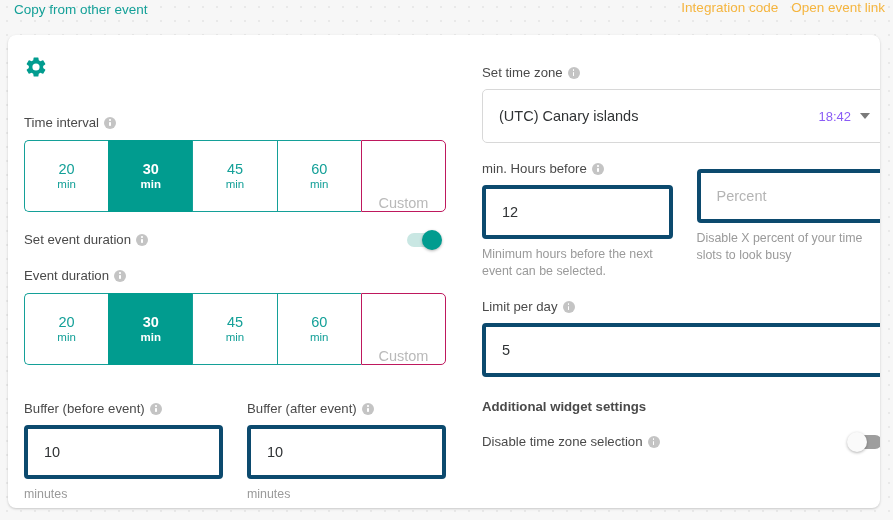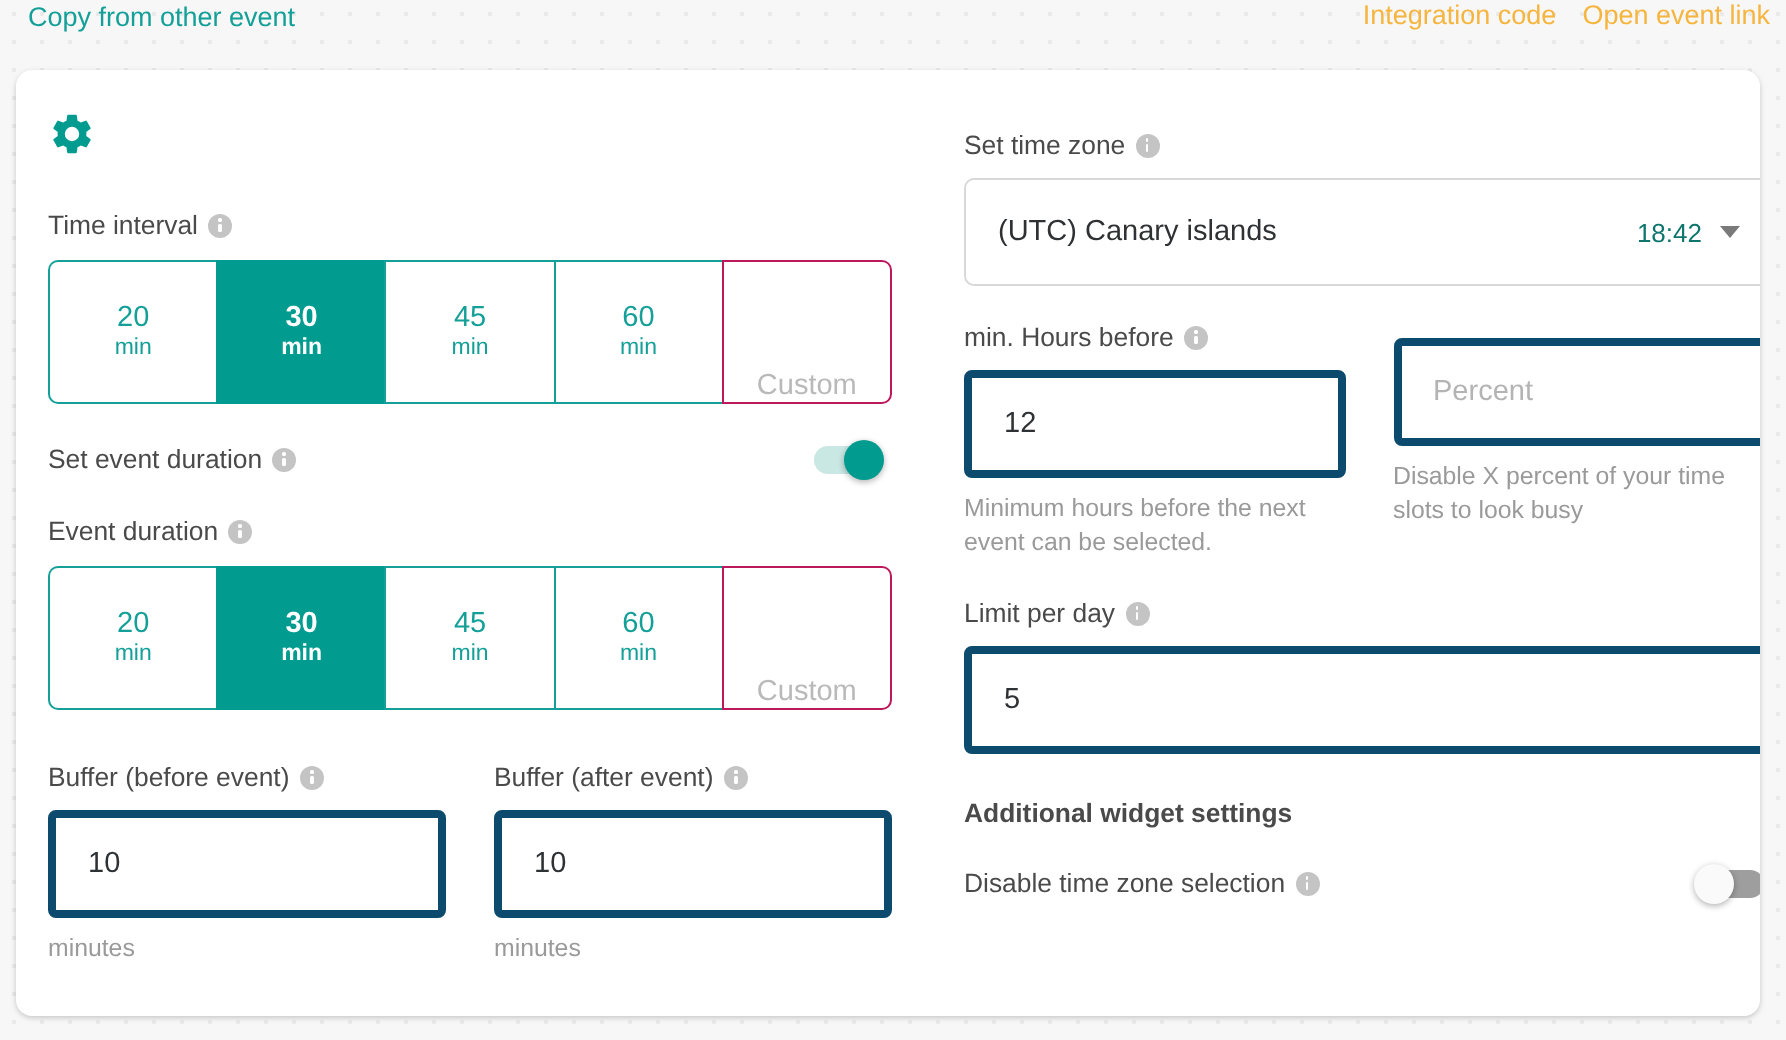--- a/index.html
+++ b/index.html
@@ -227,37 +227,37 @@
     border-radius: 5px;
     height: 54px;
     display: flex;
     align-items: center;
     padding: 12px 16px;
     margin-top: 8px;
     cursor: pointer;
     background: #fff;
   }
   .tz-name { font-size: 14.5px; color: #2f3234; flex: 1; }
-  .tz-time { font-size: 13px; color: #0f766e; margin-right: 9px; }
+  .tz-time { font-size: 13px; color: #8b5cf6; margin-right: 9px; }
   .caret {
     width: 0; height: 0;
     border-left: 5px solid transparent;
     border-right: 5px solid transparent;
     border-top: 6px solid #7a7a7a;
   }
 
   .section-title {
     font-size: 13.2px;
     font-weight: bold;
     color: #4a4a4a;
     margin-top: 22px;
   }
   .mt18 { margin-top: 18px; }
   .mt20 { margin-top: 20px; }
-  .mt26 { margin-top: 26px; }
+  .mt26 { margin-top: 36px; }
 </style>
 </head>
 <body>
 
 <div class="topbar">
   <div class="topbar-left">
     <span class="link-teal">Copy from other event</span>
   </div>
   <div class="topbar-right">
     <span class="link-amber">Integration code</span>

